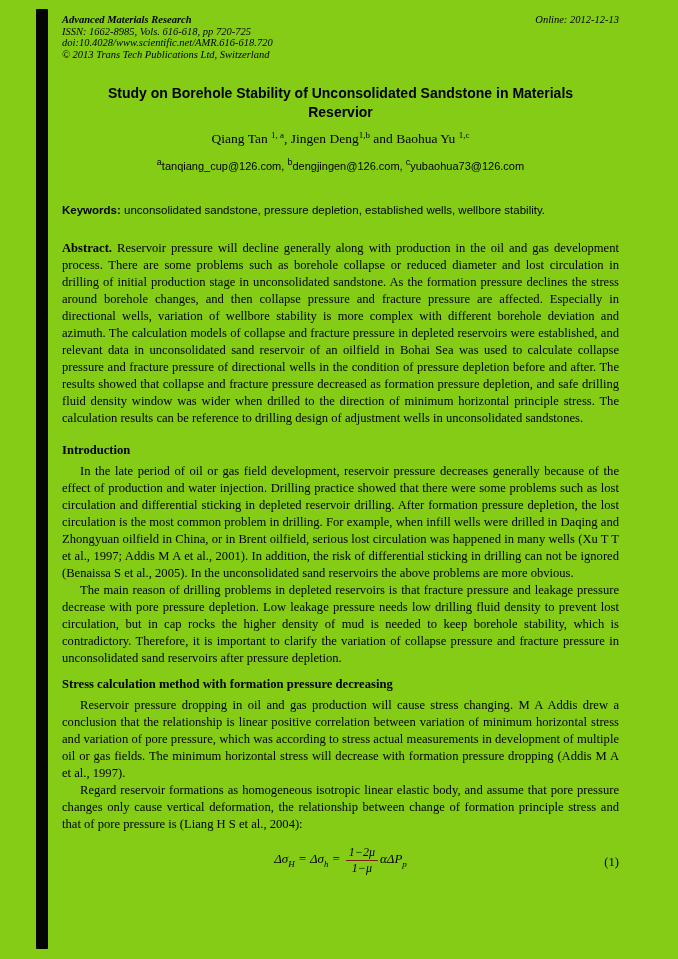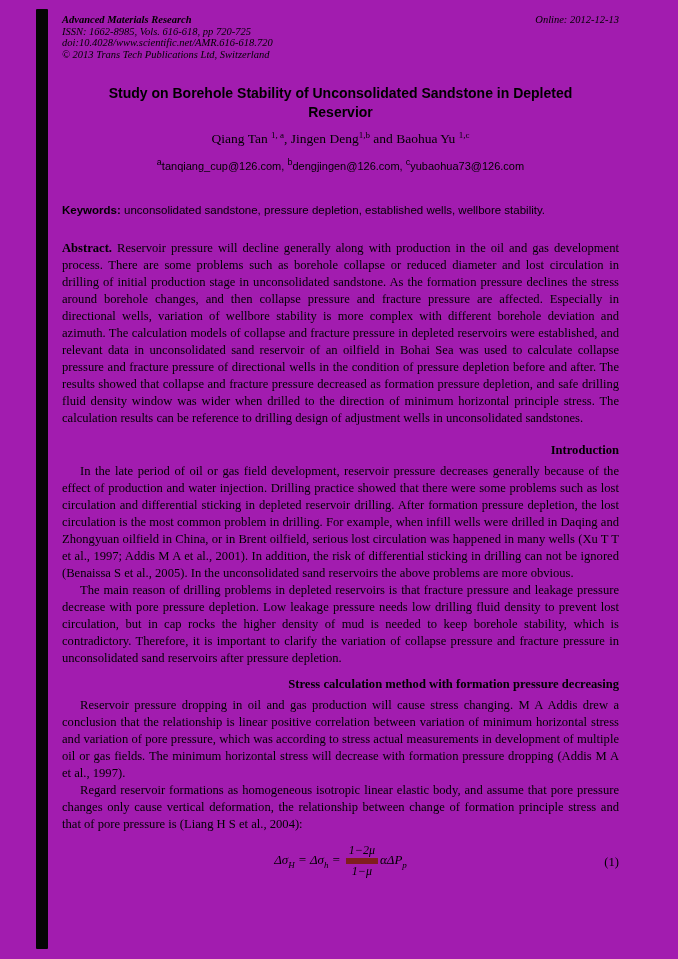--- a/index.html
+++ b/index.html
@@ -4,21 +4,21 @@
 <style>
   html, body {
     margin: 0;
     padding: 0;
     background: #ffffff;
   }
   .page {
     position: relative;
     width: 678px;
     height: 959px;
-    background: #a21caf;
+    background: #84cc16;
     color: #000;
     overflow: hidden;
     font-family: "Liberation Serif", serif;
   }
   .scan-bar {
     position: absolute;
     left: 36px;
     top: 9px;
     width: 12px;
     height: 940px;
@@ -94,21 +94,20 @@
     line-height: 17px;
     text-align: justify;
   }
   .abstract-label { font-weight: 700; }
   
   .section-heading {
     margin-top: 15px;
     font-weight: 700;
     font-size: 12.6px;
     line-height: 17px;
-    text-align: right;
   }
   .section-heading.tight { margin-top: 9px; margin-bottom: 3px; }
   .section-body { margin-top: 4px; }
   .para {
     margin: 0;
     font-size: 12.6px;
     line-height: 17px;
     text-align: justify;
     text-indent: 18px;
   }
@@ -125,21 +124,21 @@
   .frac {
     display: inline-flex;
     flex-direction: column;
     vertical-align: middle;
     text-align: center;
     font-size: 12px;
     line-height: 13px;
     margin: 0 2px;
   }
   .frac .num {
-    border-bottom: 6px solid #7f1d1d;
+    border-bottom: 1px solid #7f1d1d;
     padding: 0 3px 1px 3px;
   }
   .frac .den { padding-top: 1px; }
   .eq-number {
     position: absolute;
     right: 0;
     top: 50%;
     transform: translateY(-50%);
     font-style: normal;
     font-size: 12.6px;
@@ -156,21 +155,21 @@
     <div class="header">
       <div class="header-row1">
         <span class="journal-name">Advanced Materials Research</span>
         <span>Online: 2012-12-13</span>
       </div>
       <div>ISSN: 1662-8985, Vols. 616-618, pp 720-725</div>
       <div>doi:10.4028/www.scientific.net/AMR.616-618.720</div>
       <div>© 2013 Trans Tech Publications Ltd, Switzerland</div>
     </div>
 
-    <div class="title">Study on Borehole Stability of Unconsolidated Sandstone in Depleted Reservior</div>
+    <div class="title">Study on Borehole Stability of Unconsolidated Sandstone in Materials Reservior</div>
 
     <div class="authors"><span>Qiang Tan </span><sup>1, a</sup><span>, Jingen Deng</span><sup>1,b</sup><span> and Baohua Yu </span><sup>1,c</sup></div>
 
     <div class="affiliation">
     </div>
 
     <div class="emails"><sup>a</sup><span>tanqiang_cup@126.com, </span><sup>b</sup><span>dengjingen@126.com, </span><sup>c</sup><span>yubaohua73@126.com</span></div>
 
     <div class="keywords"><span class="keywords-label">Keywords:</span><span> unconsolidated sandstone, pressure depletion, established wells, wellbore stability.</span></div>
 

